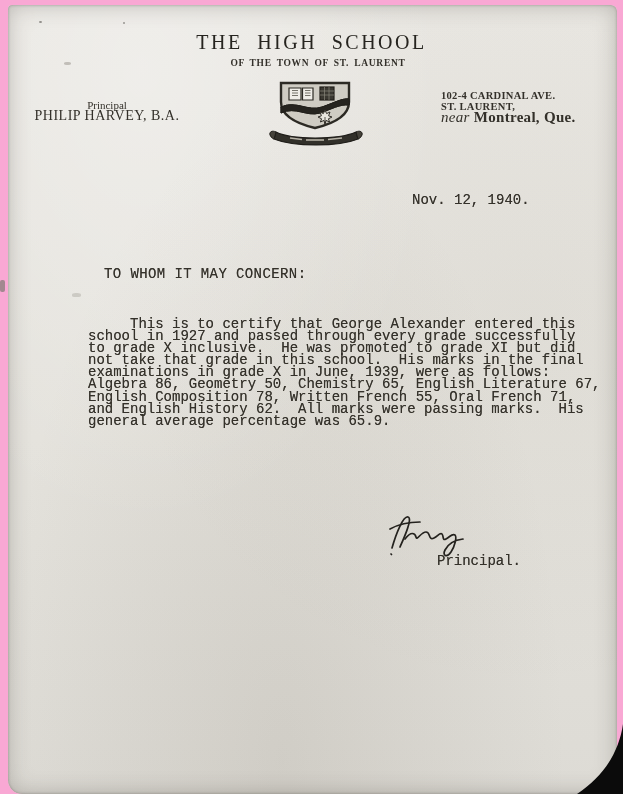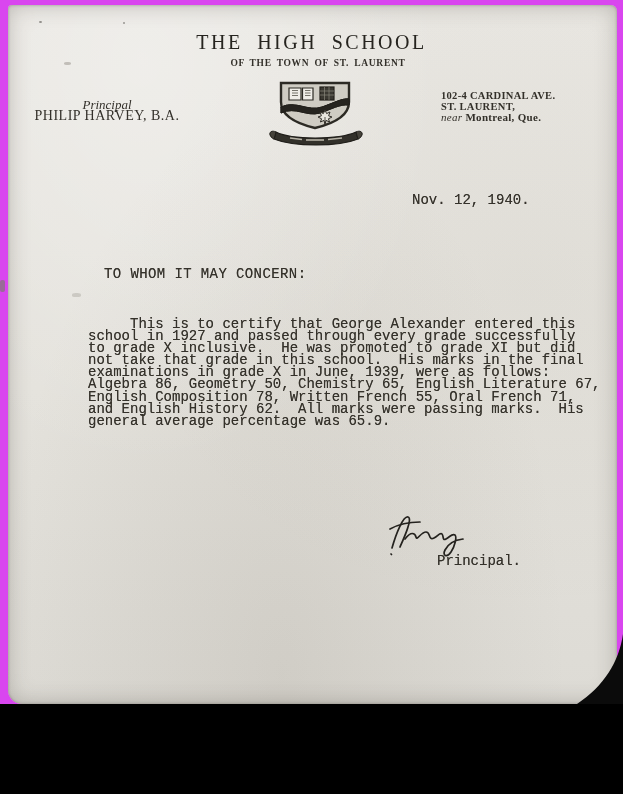--- a/index.html
+++ b/index.html
@@ -1,19 +1,19 @@
 <!DOCTYPE html>
 <html><head>
 <meta charset="utf-8">
 <style>
   html,body{margin:0;padding:0;background:#000;}
   #canvas{
     position:relative;
-    width:623px;height:704px;
-    background:#d946ef;
+    width:623px;height:794px;
+    background:#f9a8d4;
     overflow:hidden;
     font-family:"Liberation Serif", serif;
   }
   #paper{
     position:absolute;
     left:8px;top:5px;right:6px;bottom:0;
     background:
       radial-gradient(ellipse at 22% 8%, rgba(255,255,255,0.30), rgba(255,255,255,0) 45%),
       radial-gradient(ellipse at 85% 40%, rgba(125,115,95,0.06), rgba(125,115,95,0) 55%),
       radial-gradient(ellipse at 45% 96%, rgba(110,100,85,0.12), rgba(110,100,85,0) 60%),
@@ -33,27 +33,27 @@
   }
   .subtitle{
     left:0;right:0;top:58px;text-align:center;
     font-size:9.5px;font-weight:bold;letter-spacing:0.7px;word-spacing:2px;
     color:#33302a;
     padding-left:13px;
   }
   .principal-block{
     left:27px;top:100px;width:160px;text-align:center;color:#33302a;
   }
-  .principal-label{font-size:13px;font-style:italic;line-height:10px;}
+  .principal-label{font-size:11px;line-height:10px;}
   .principal-name{font-size:14px;font-weight:normal;letter-spacing:0.5px;line-height:12px;}
   .address-block{
     left:441px;top:90px;width:162px;color:#33302a;
     font-size:10.5px;font-weight:bold;letter-spacing:0.3px;line-height:11px;
   }
-  .address-line3{font-size:11px;font-weight:bold;}
+  .address-line3{font-size:15px;font-weight:bold;}
   .address-near{font-style:italic;font-weight:normal;}
   
   .typed{
     font-family:"Liberation Mono", monospace;
     font-size:14px;line-height:12.1px;
     color:#34312a;
     text-shadow:0 0 0.5px rgba(45,42,35,0.65);
   }
   .typed-block{white-space:pre;}
   .date{left:412px;top:194px;}

